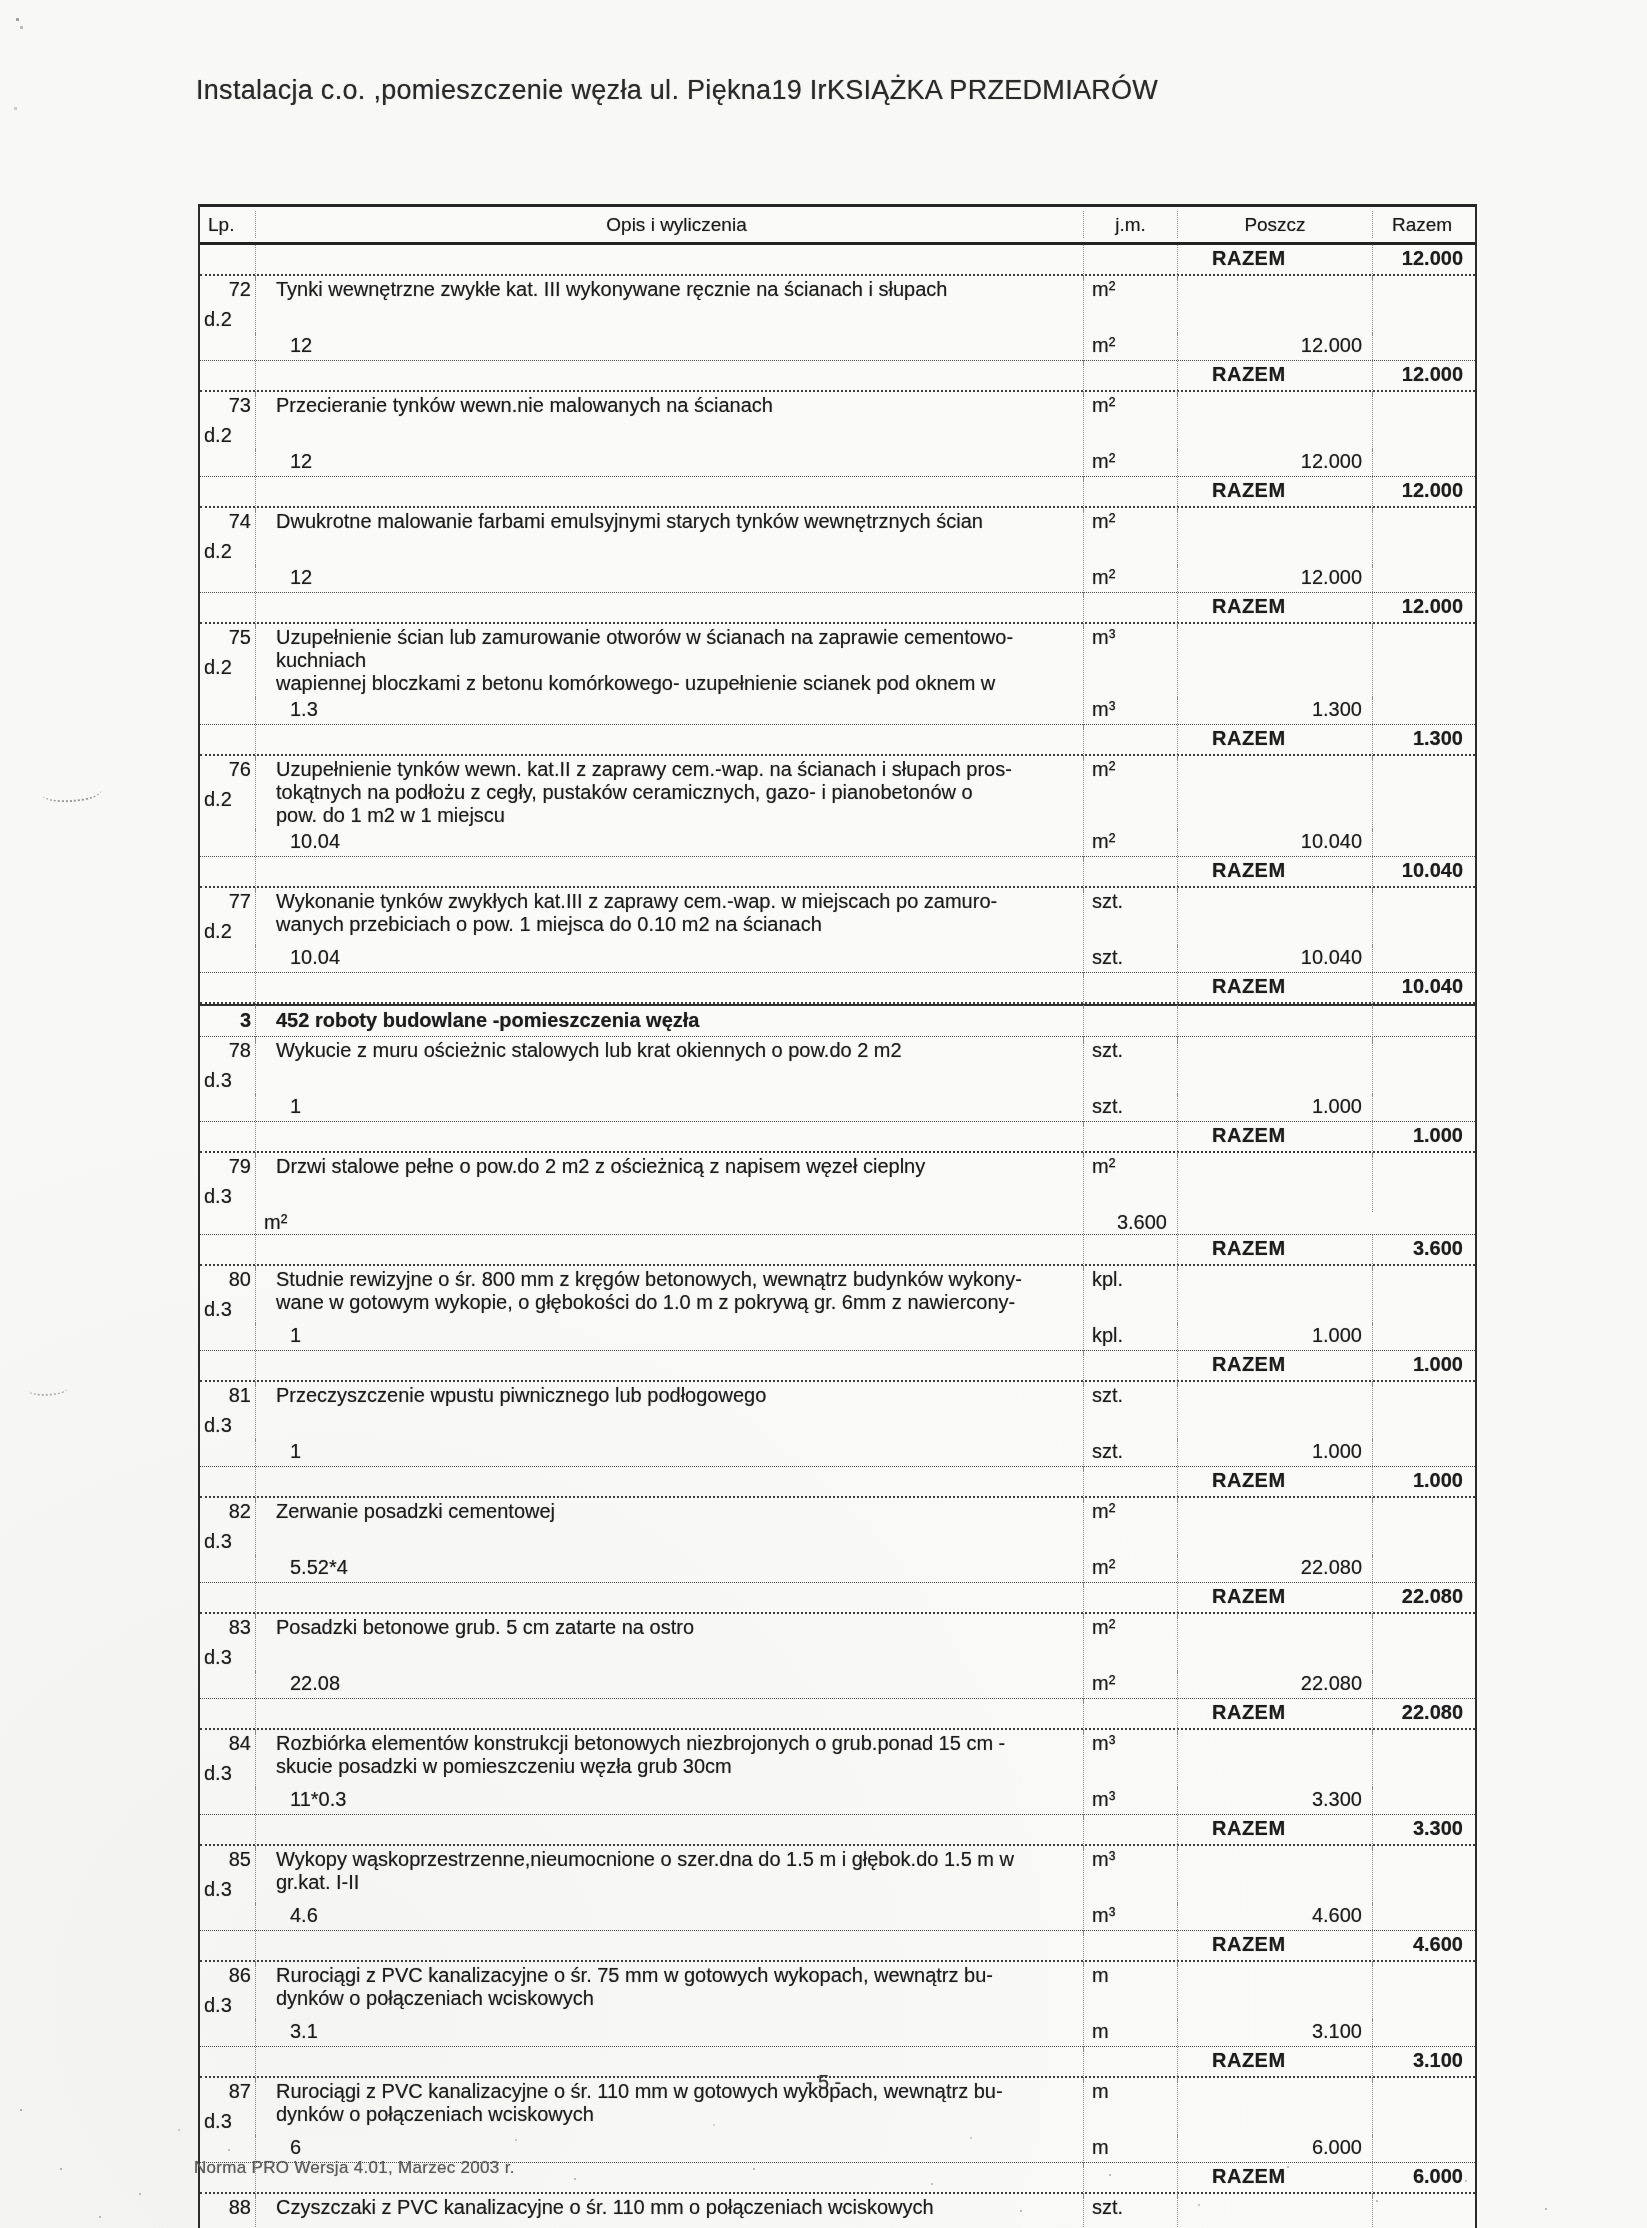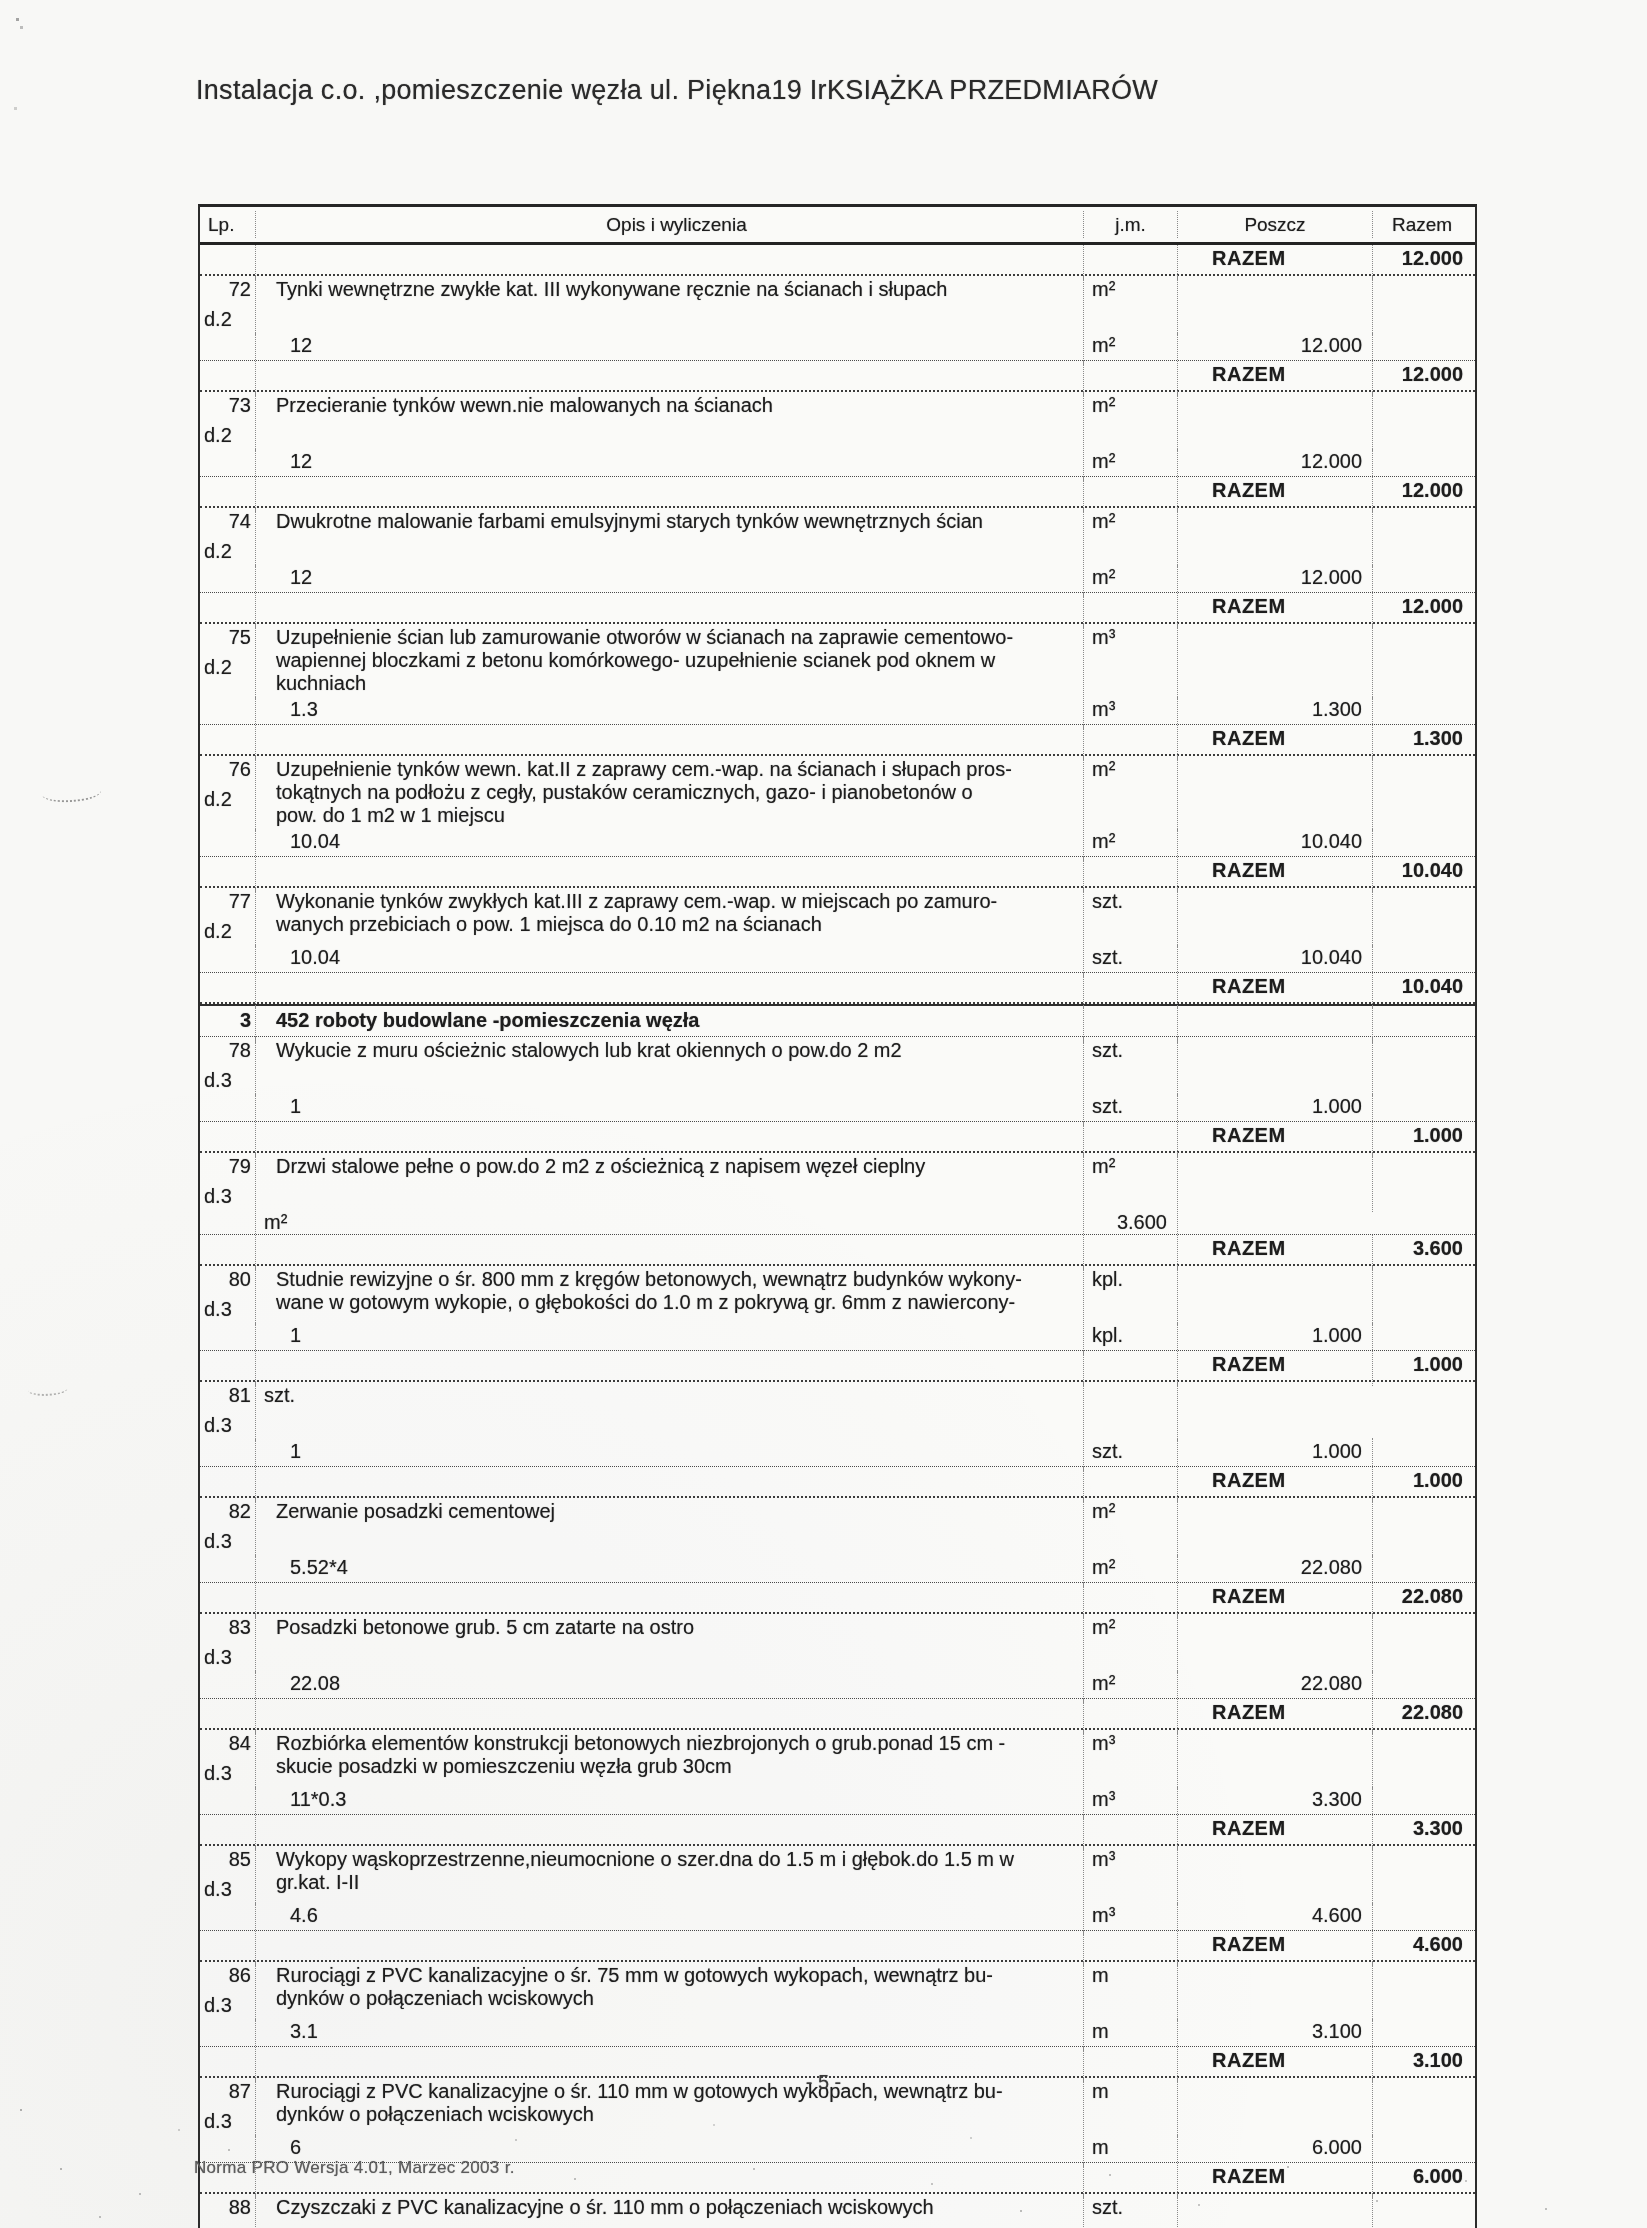--- a/index.html
+++ b/index.html
@@ -232,22 +232,22 @@
           </div>
         </div>
         <div class="group group-75">
           <div class="row desc-row">
             <div class="cell c-lp">
               <div class="lp-num">75</div>
               <div class="lp-d">d.2</div>
             </div>
             <div class="cell c-opis">
               <div class="desc-line">Uzupełnienie ścian lub zamurowanie otworów w ścianach na zaprawie cementowo-</div>
+              <div class="desc-line">kuchniach</div>
               <div class="desc-line">wapiennej bloczkami z betonu komórkowego- uzupełnienie scianek pod oknem w</div>
-              <div class="desc-line">kuchniach</div>
             </div>
             <div class="cell c-jm">m³</div>
             <div class="cell c-poszcz"></div>
             <div class="cell c-razem"></div>
           </div>
           <div class="row calc-row">
             <div class="cell c-lp"></div>
             <div class="cell c-opis">1.3</div>
             <div class="cell c-jm">m³</div>
             <div class="cell c-poszcz">1.300</div>
@@ -411,20 +411,23 @@
             <div class="cell c-jm"></div>
             <div class="cell c-poszcz">RAZEM</div>
             <div class="cell c-razem">1.000</div>
           </div>
         </div>
         <div class="group group-81">
           <div class="row desc-row">
             <div class="cell c-lp">
               <div class="lp-num">81</div>
               <div class="lp-d">d.3</div>
+            </div>
+            <div class="cell c-opis">
+              <div class="desc-line">Przeczyszczenie wpustu piwnicznego lub podłogowego</div>
             </div>
             <div class="cell c-jm">szt.</div>
             <div class="cell c-poszcz"></div>
             <div class="cell c-razem"></div>
           </div>
           <div class="row calc-row">
             <div class="cell c-lp"></div>
             <div class="cell c-opis">1</div>
             <div class="cell c-jm">szt.</div>
             <div class="cell c-poszcz">1.000</div>

